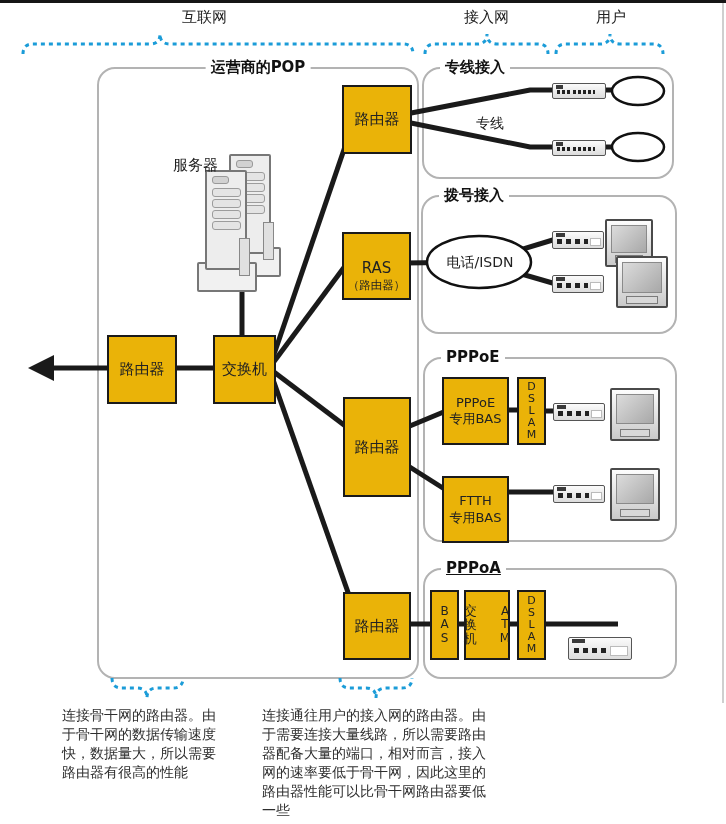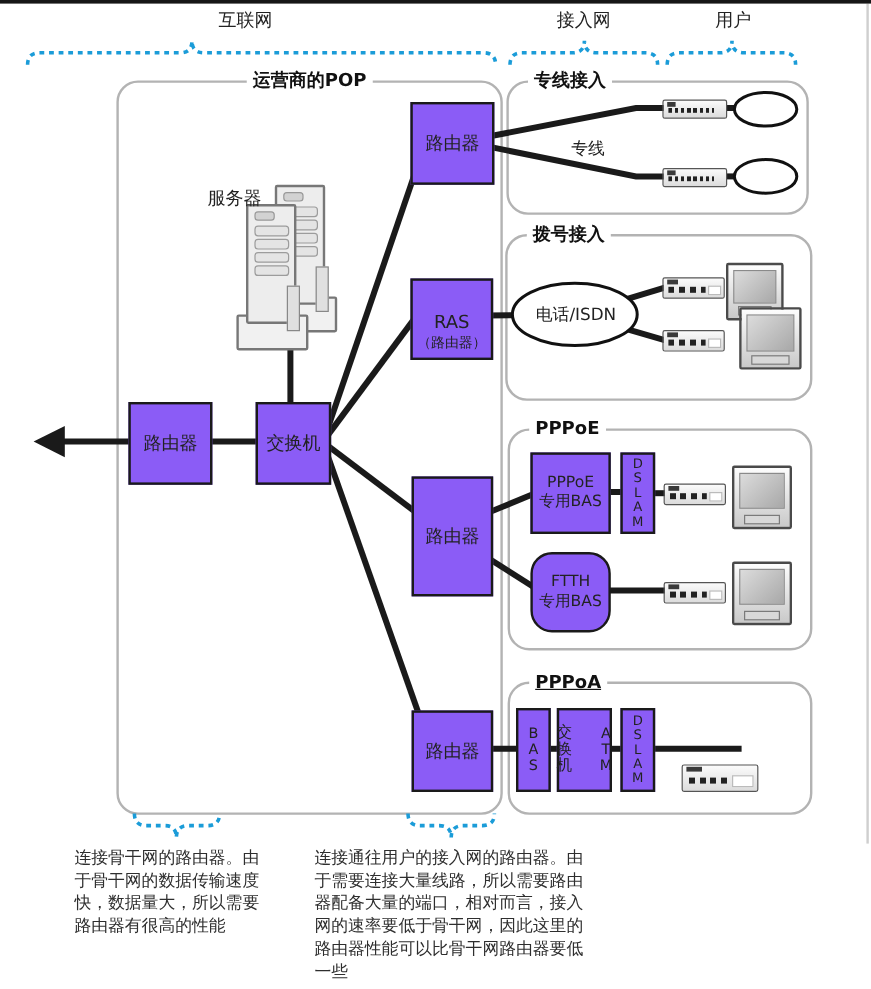--- a/index.html
+++ b/index.html
@@ -9,21 +9,21 @@
   
   #topbar{left:0;top:0;width:726px;height:3px;background:#161616;z-index:5;}
   #rightedge{left:722px;top:3px;width:2px;height:700px;background:#cfcfcf;z-index:0;}
 
   
   .section{position:absolute;border:2.5px solid #b3b3b3;border-radius:18px;background:transparent;z-index:1;}
   .section-label{position:absolute;top:-11px;background:#fff;padding:0 5px;font-weight:bold;
                  font-size:15px;line-height:18px;white-space:nowrap;color:#111;}
 
   
-  .node{position:absolute;border:2px solid #1a1a1a;background:#8b5cf6;z-index:3;
+  .node{position:absolute;border:2px solid #1a1a1a;background:#eab308;z-index:3;
         display:flex;align-items:center;justify-content:center;text-align:center;
         font-size:15px;color:#222;}
   .node .two{line-height:1.25;}
   .vstack{width:15px;word-break:break-all;line-height:1.1;text-align:center;margin:0 auto;}
 
   
   svg.wires{position:absolute;left:0;top:0;z-index:2;}
 
   
   .lbl{position:absolute;z-index:4;white-space:nowrap;color:#222;}
@@ -197,21 +197,21 @@
   </div>
   <div class="modem" style="left:553px;top:403px;width:50px;height:16px;">
     <div class="chip" style="width:9px;height:4px;"></div>
     <div class="dashes" style="left:4px;top:7px;width:31px;"></div>
     <div class="wstrip" style="right:2px;top:6px;width:9px;height:6px;"></div>
   </div>
   <div class="monitor" style="left:610px;top:388px;width:46px;height:49px;">
     <div class="screen" style="height:28px;"></div>
     <div class="mbase"></div>
   </div>
-  <div class="node" style="left:442px;top:460px;width:63px;height:63px;border-radius:18px;">
+  <div class="node" style="left:442px;top:476px;width:63px;height:63px;">
     <div class="two" style="font-size:13px;">
       <div>FTTH</div>
       <div>专用BAS</div>
     </div>
   </div>
   <div class="modem" style="left:553px;top:485px;width:50px;height:16px;">
     <div class="chip" style="width:9px;height:4px;"></div>
     <div class="dashes" style="left:4px;top:7px;width:31px;"></div>
     <div class="wstrip" style="right:2px;top:6px;width:9px;height:6px;"></div>
   </div>

